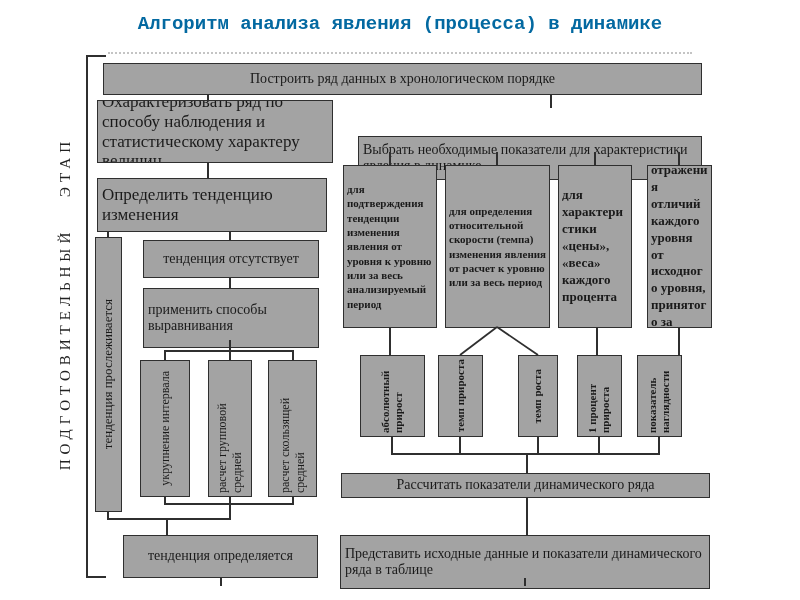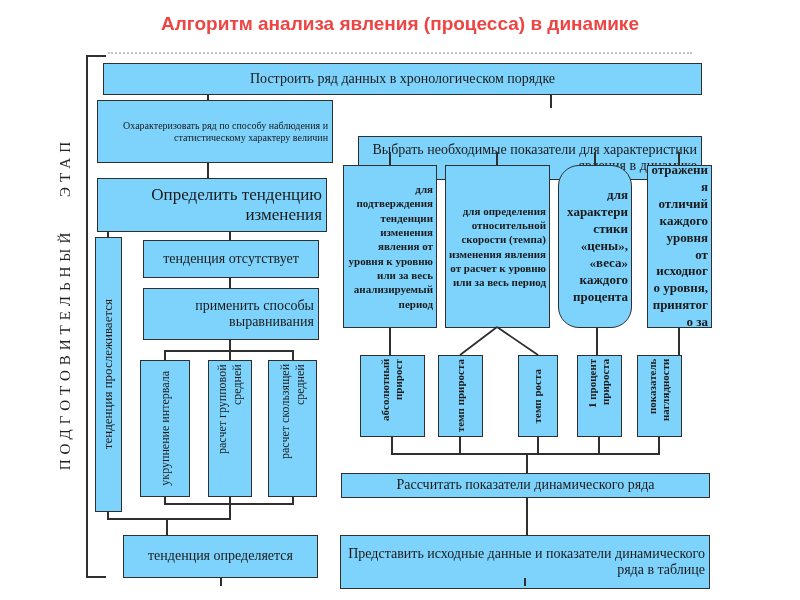--- a/index.html
+++ b/index.html
@@ -3,37 +3,37 @@
 <meta charset="utf-8">
 <style>
   html,body { margin:0; padding:0; background:#ffffff; }
   .canvas {
     position:relative; width:800px; height:600px; background:#ffffff;
     font-family:"Liberation Serif","DejaVu Serif",serif; color:#1a1a1a;
     overflow:hidden;
   }
   .title {
     position:absolute; left:0; top:13px; width:800px; text-align:center;
-    font-family:Liberation Sans, sans-serif;
-    font-weight:bold; font-size:19px; color:#ef4444;
+    font-family:Liberation Mono, monospace;
+    font-weight:bold; font-size:19px; color:#0369a1;
   }
   .dashed-rule {
     position:absolute; left:108px; top:52px; width:584px; height:0;
     border-top:2px dotted #c4c4c4;
   }
   .box {
-    position:absolute; box-sizing:border-box; background:#7dd3fc;
+    position:absolute; box-sizing:border-box; background:#a3a3a3;
     border:1.5px solid #2f2f2f;
     display:flex; align-items:center; justify-content:center;
-    text-align:right; line-height:1.15; padding:2px 4px;
+    text-align:left; line-height:1.15; padding:2px 4px;
     overflow:hidden;
   }
   .f14 { font-size:14px; }
   .f15 { font-size:17px; }
-  .f125 { font-size:10px;font-family:Liberation Serif, serif; }
+  .f125 { font-size:17px;font-family:Liberation Serif, serif; }
   .col { font-weight:bold; font-size:11px; line-height:1.3; overflow-wrap:anywhere; padding:2px 3px; }
   .col-n { font-size:13px; }
   .vtext { writing-mode:vertical-rl; transform:rotate(180deg); display:inline-block; }
   .vbox  { padding:3px 2px; }
   .v13 { font-size:13px; }
   .v12 { font-size:12px; line-height:1.25; }
   .v11b { font-size:11px; font-weight:bold; line-height:1.2; overflow-wrap:anywhere; }
   .stage-label {
     position:absolute; left:50px; top:118px; width:30px; height:372px;
     display:flex; align-items:center; justify-content:center;
@@ -66,21 +66,21 @@
     </div>
   <div class="box f15" style="left:97px; top:178px; width:230px; height:54px;">
       <span>Определить тенденцию изменения</span>
     </div>
   <div class="box vbox" style="left:95px; top:237px; width:27px; height:275px;">
       <span class="vtext v13">тенденция прослеживается</span>
     </div>
   <div class="box f14" style="left:143px; top:240px; width:176px; height:38px;">
       <span>тенденция отсутствует</span>
     </div>
-  <div class="box f14" style="left:143px; top:288px; width:176px; height:52px;">
+  <div class="box f14" style="left:143px; top:288px; width:176px; height:60px;">
       <span>применить способы выравнивания</span>
     </div>
   <div class="box vbox" style="left:140px; top:360px; width:50px; height:137px;">
       <span class="vtext v12">укрупнение интервала</span>
     </div>
   <div class="box vbox" style="left:208px; top:360px; width:44px; height:137px;">
       <span class="vtext v12">расчет групповой средней</span>
     </div>
   <div class="box vbox" style="left:268px; top:360px; width:49px; height:137px;">
       <span class="vtext v12">расчет скользящей средней</span>
@@ -92,21 +92,21 @@
   <div class="box f14" style="left:358px; top:108px; width:344px; height:44px;margin-top:28px;">
       <span>Выбрать необходимые показатели для характеристики явления в динамике</span>
     </div>
 
   <div class="box col" style="left:343px; top:165px; width:94px; height:163px;">
       <span>для подтверждения тенденции изменения явления от уровня к уровню или за весь анализируемый период</span>
     </div>
   <div class="box col" style="left:445px; top:165px; width:105px; height:163px;">
       <span>для определения относительной скорости (темпа) изменения явления от расчет к уровню или за весь период</span>
     </div>
-  <div class="box col col-n" style="left:558px; top:165px; width:74px; height:163px;border-radius:21px;">
+  <div class="box col col-n" style="left:558px; top:165px; width:74px; height:163px;">
       <span>для характеристики «цены», «веса» каждого процента</span>
     </div>
   <div class="box col col-n" style="left:647px; top:165px; width:65px; height:163px;">
       <span>для отражения отличий каждого уровня от исходного уровня, принятого за 100%</span>
     </div>
 
   <div class="box vbox" style="left:360px; top:355px; width:65px; height:82px;">
       <span class="vtext v11b">абсолютный прирост</span>
     </div>
   <div class="box vbox" style="left:438px; top:355px; width:45px; height:82px;">

